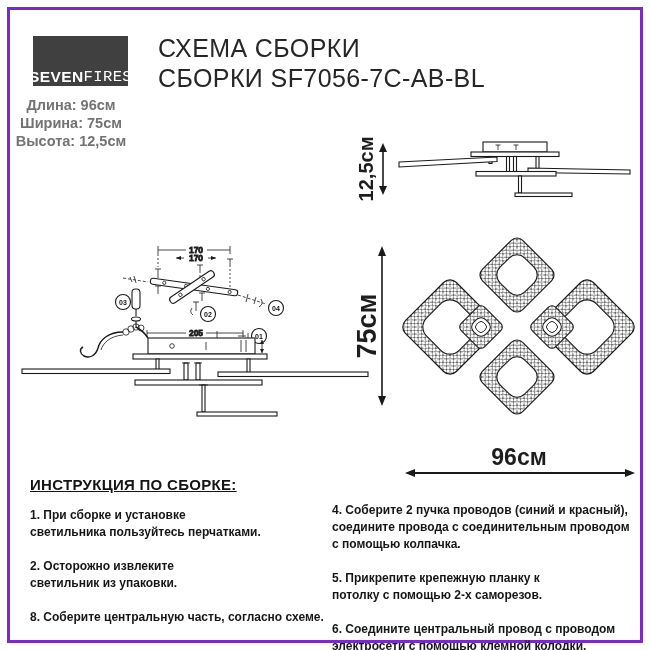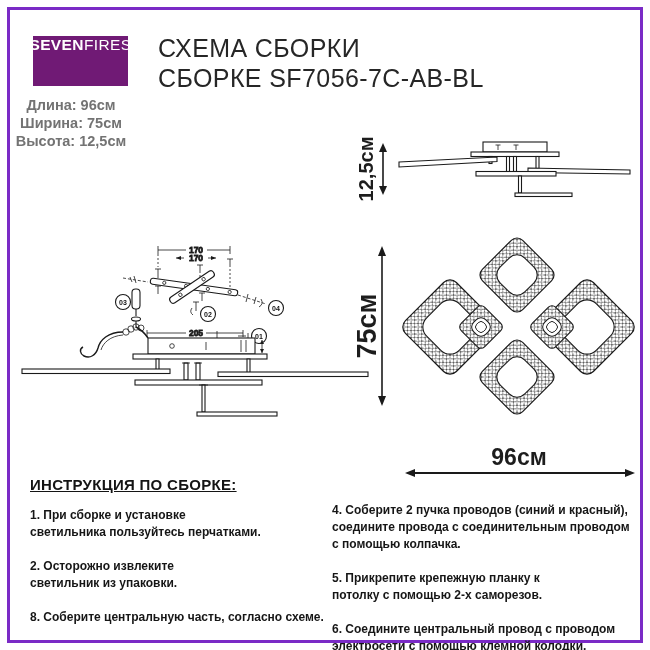--- a/index.html
+++ b/index.html
@@ -2,24 +2,24 @@
 <html><head>
 <meta charset="utf-8">
 <style>
   * { margin:0; padding:0; box-sizing:border-box; }
   html,body { background:#fff; }
   body { font-family:"Liberation Sans", sans-serif; color:#1b1b1b; }
   .page { position:relative; width:650px; height:650px; background:#fff; overflow:hidden; }
   .frame { position:absolute; left:7px; top:7px; width:636px; height:636px;
            border:3px solid #7a2ac6; pointer-events:none; }
   .logo { position:absolute; left:33px; top:36px; width:95px; height:50px;
-          background:#701a75; color:#fff; display:flex; align-items:flex-start; justify-content:center;
+          background:#404040; color:#fff; display:flex; align-items:flex-end; justify-content:center;
           font-size:15.5px; letter-spacing:.4px; }
   .logo .b { font-weight:bold; }
-  .logo .l { font-weight:normal; }
+  .logo .l { font-weight:normal;font-family:Liberation Mono, monospace; }
   .title { position:absolute; left:158px; top:33px; font-size:25px; font-weight:normal;
            color:#262626; line-height:1.2; letter-spacing:.4px; }
   .dims { position:absolute; left:12px; top:96px; width:118px; text-align:center;
           font-size:14.5px; font-weight:bold; line-height:1.25; color:#737373; }
   .dims div { white-space:nowrap; }
   svg text { font-family:"Liberation Sans", sans-serif; }
   .dimtxt { font-size:8.5px; fill:#222; font-weight:bold; }
   .callout-txt { font-size:7px; fill:#111; font-weight:bold; }
   .bigdim { font-weight:bold; fill:#1d1d1d; }
   .instr-head { position:absolute; left:30px; top:476px; font-size:15px; font-weight:bold;
@@ -38,21 +38,21 @@
 
 <div class="page">
   <div class="frame"></div>
 
   <div class="logo">
     <span class="b">SEVEN</span>
       <span class="l">FIRES</span>
   </div>
   <div class="title">
     <div>СХЕМА СБОРКИ</div>
-    <div>СБОРКЕ SF7056-7C-AB-BL</div>
+    <div>СБОРКИ SF7056-7C-AB-BL</div>
   </div>
   <div class="dims">
     <div>Длина: 96см</div>
     <div>Ширина: 75см</div>
     <div>Высота: 12,5см</div>
   </div>
 
   <svg style="position:absolute;left:350px;top:116px" width="290" height="112" viewBox="0 0 290 112">
     <g>
       <polygon class="arrowfill" points="33,27 29,36 37,36"></polygon>

